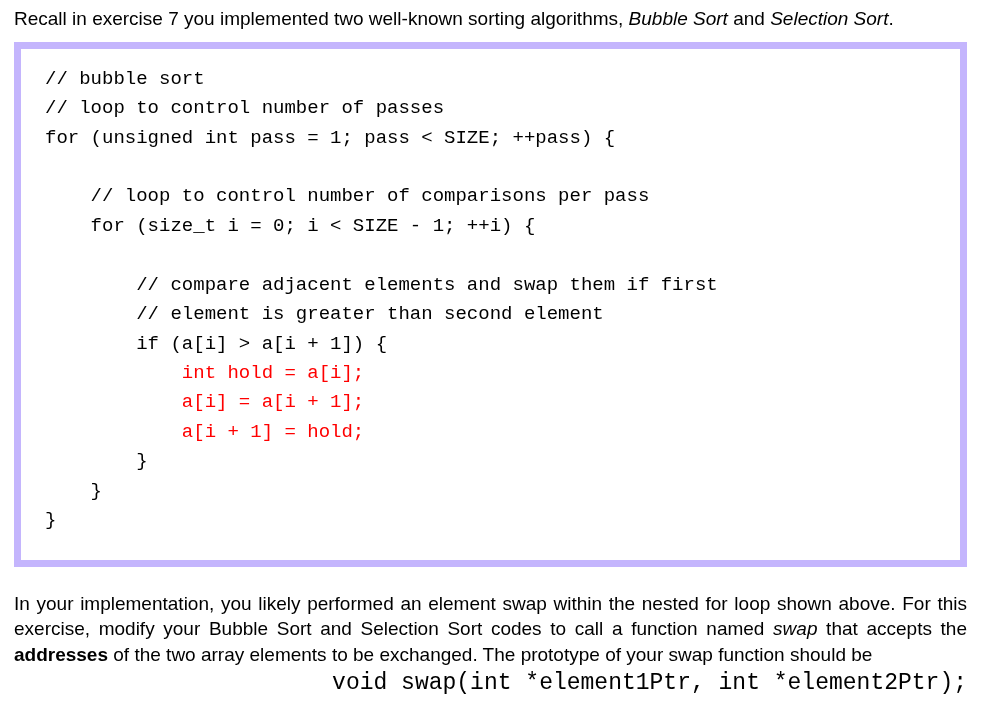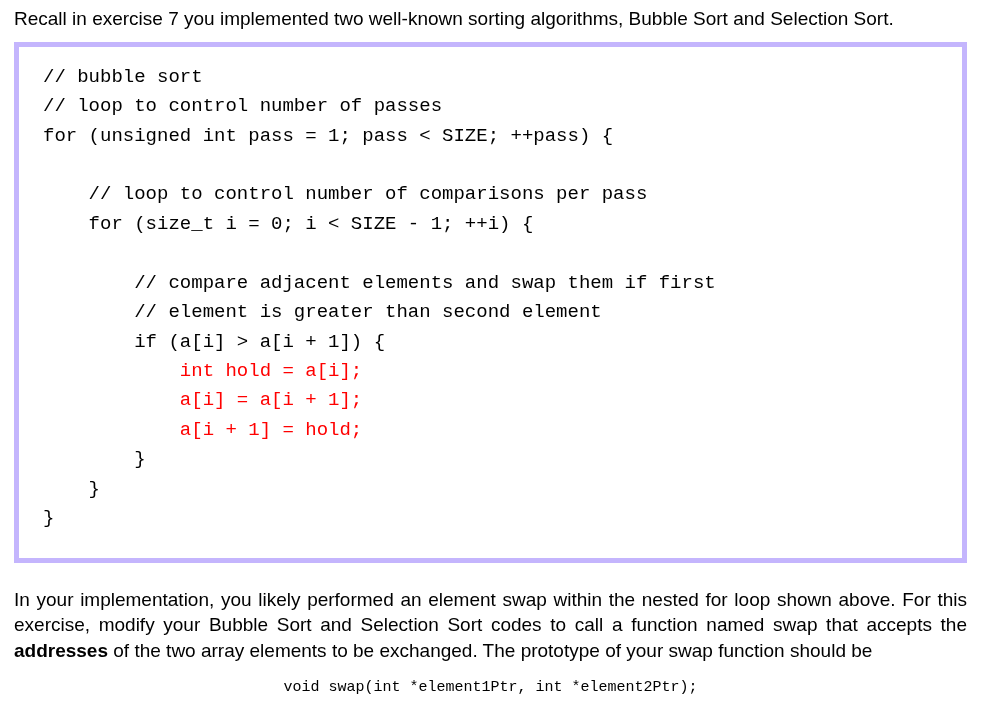--- a/index.html
+++ b/index.html
@@ -14,47 +14,47 @@
       background: #fff;
       padding: 6px 14px 14px 14px;
       width: 981px;
       line-height: 1.35;
     }
     .intro {
       text-align: justify;
       margin-bottom: 10px;
     }
     .italic {
+      font-style: italic;
     }
     .codebox {
-      border: 5px solid #c4b5fd;
+      border: 7px solid #c4b5fd;
       padding: 16px 24px 24px 24px;
       margin-bottom: 24px;
     }
     .code {
       font-family: "Courier New", Courier, monospace;
       white-space: pre;
       font-size: 19px;
       line-height: 1.55;
       color: #000;
     }
     .code .red {
       color: #ff0000;
     }
     .para {
       text-align: justify;
-      margin-bottom: 14px;
     }
     .bold {
       font-weight: bold;
     }
     .proto {
       font-family: "Courier New", Courier, monospace;
-      font-size: 15px;
-      text-align: center;
+      font-size: 23px;
+      text-align: right;
     }
   </style>
 </head>
 <body>
 
 <p class="intro">
   <span>Recall in exercise 7 you implemented two well-known sorting algorithms, </span><span class="italic">Bubble Sort</span><span> and </span><span class="italic">Selection Sort</span><span>.</span>
 </p>
 
 <div class="codebox">

